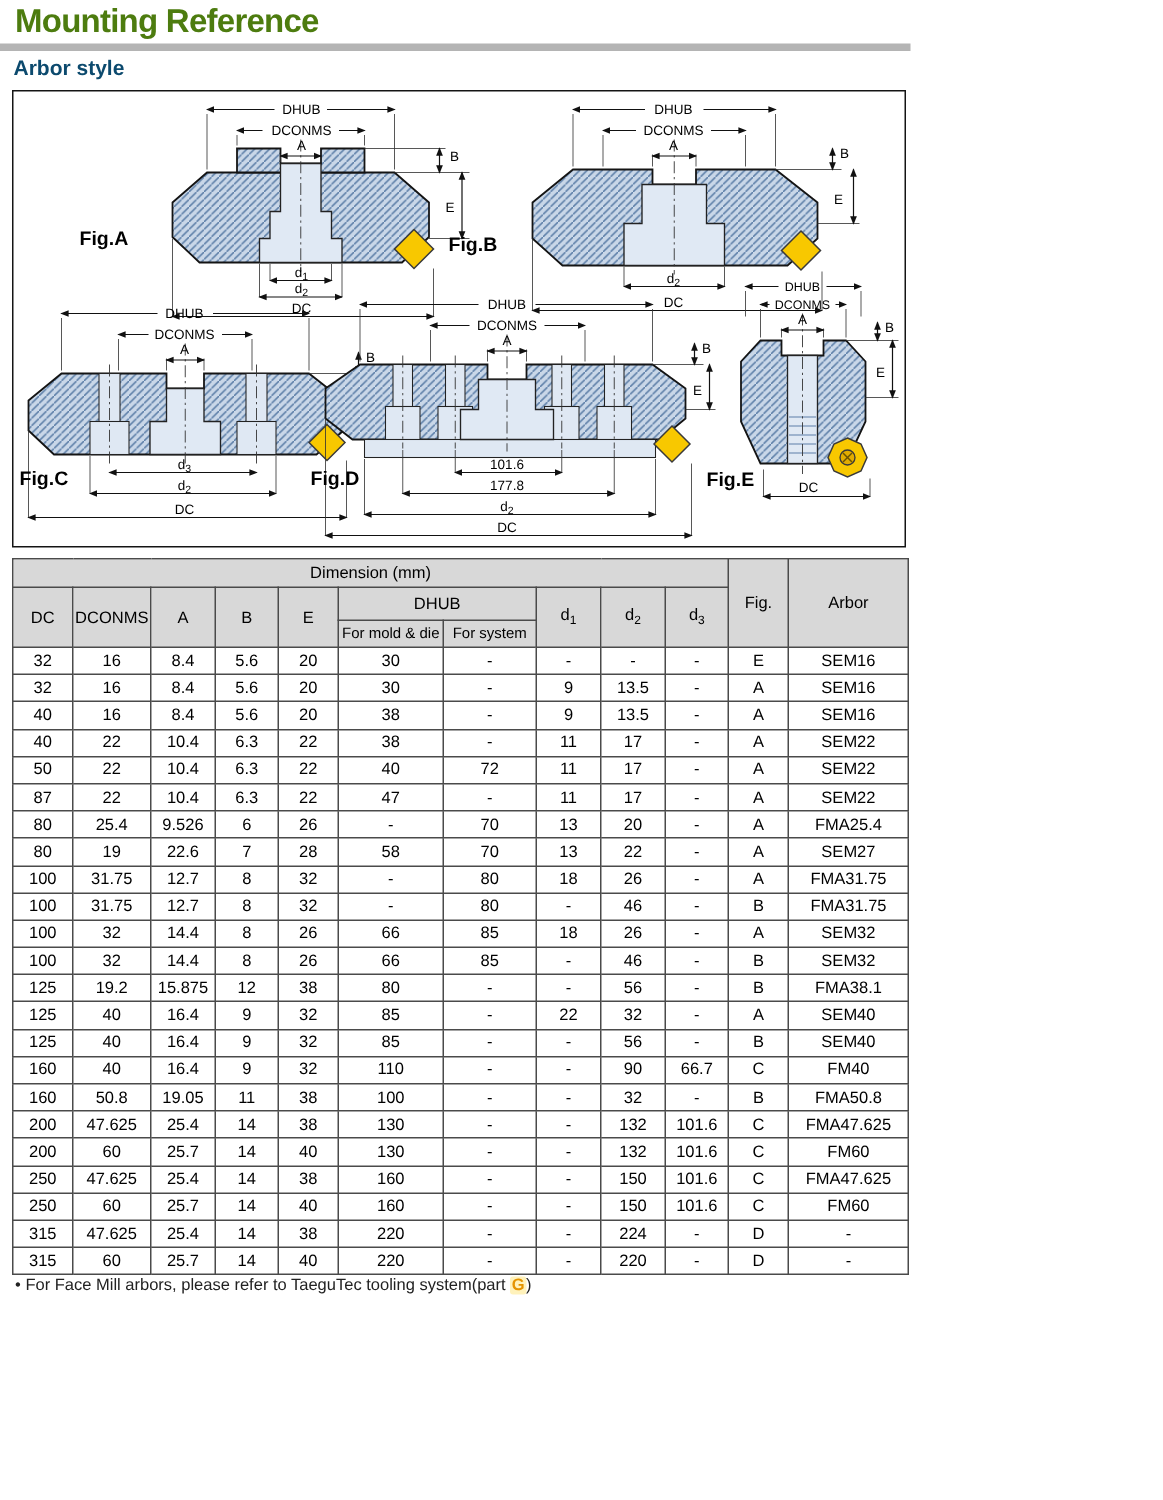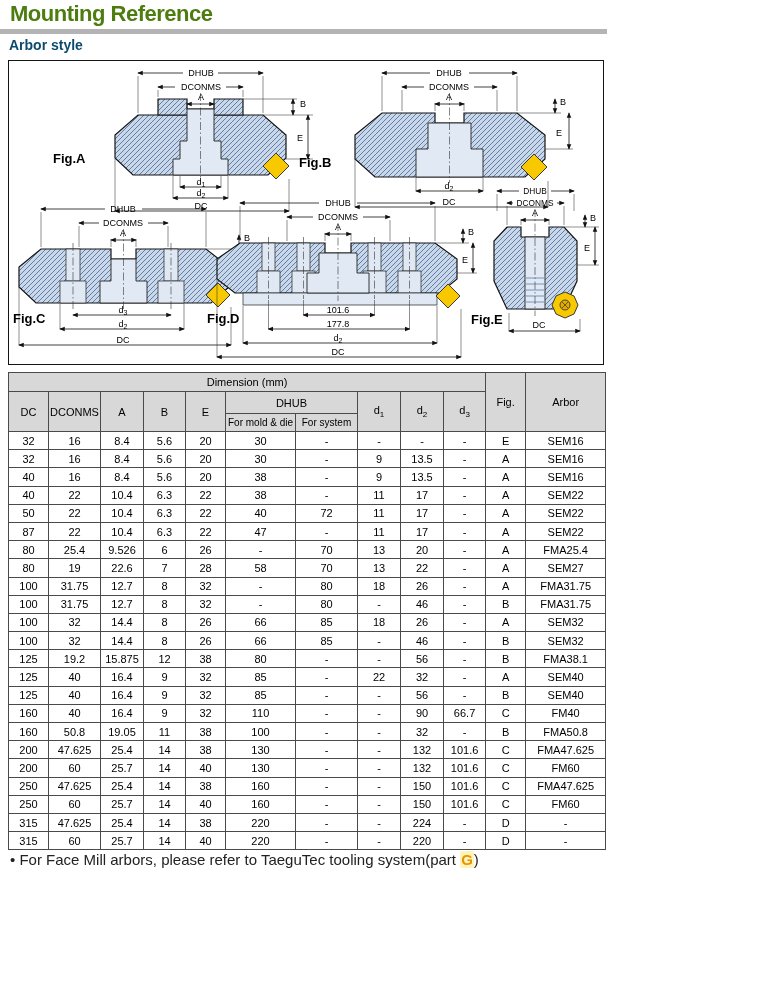--- a/index.html
+++ b/index.html
@@ -27,21 +27,21 @@
   table{position:absolute;left:8px;top:372px;width:597px;border-collapse:collapse;table-layout:fixed;
         font-size:11px;color:#000;border:1.5px solid #333}
   th,td{border:1px solid #4a4a4a;text-align:center;vertical-align:middle;padding:0;overflow:hidden;white-space:nowrap}
   th{background:#d8d8d8;font-weight:normal;font-size:11px}
   th.fsm{font-size:10px}
   thead tr:nth-child(1) th{height:18px}
   thead tr:nth-child(2) th{height:21px}
   thead tr:nth-child(3) th{height:17px}
   tbody td{height:17.2px}
   sub{font-size:8px}
-  .footnote{position:absolute;left:10px;top:851px;font-size:15px;color:#222}
+  .footnote{position:absolute;left:10px;top:851px;font-size:11px;color:#222}
   .gpart{color:#e59400;font-weight:bold;background:#fff2bb;border-radius:2px;padding:0 1px}
 </style>
 </head>
 <body>
 
 <div class="title">Mounting Reference</div>
 <div class="title-rule"></div>
 <div class="subtitle">Arbor style</div>
 
 <div class="dbox">

